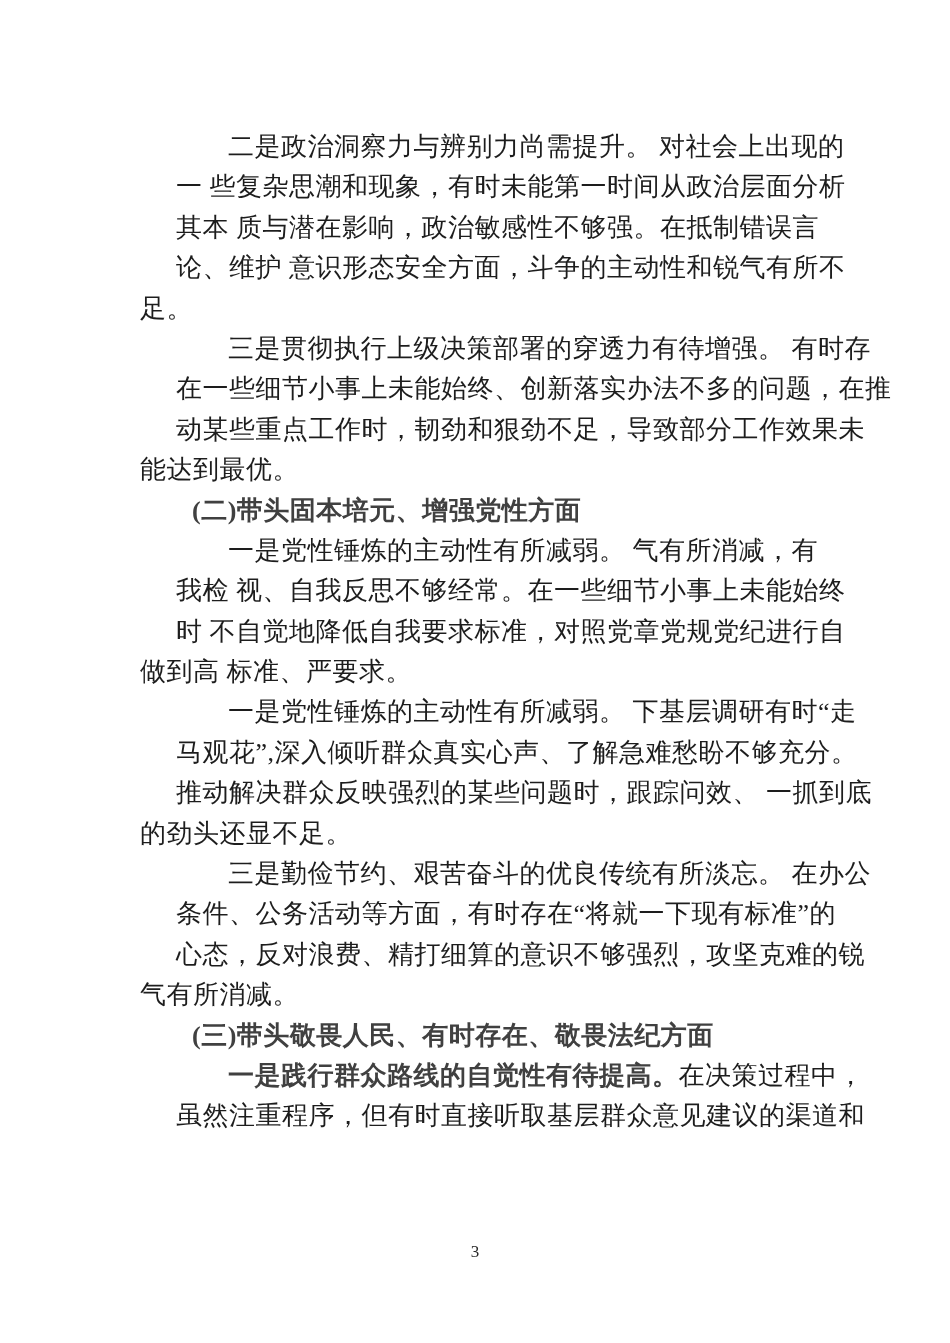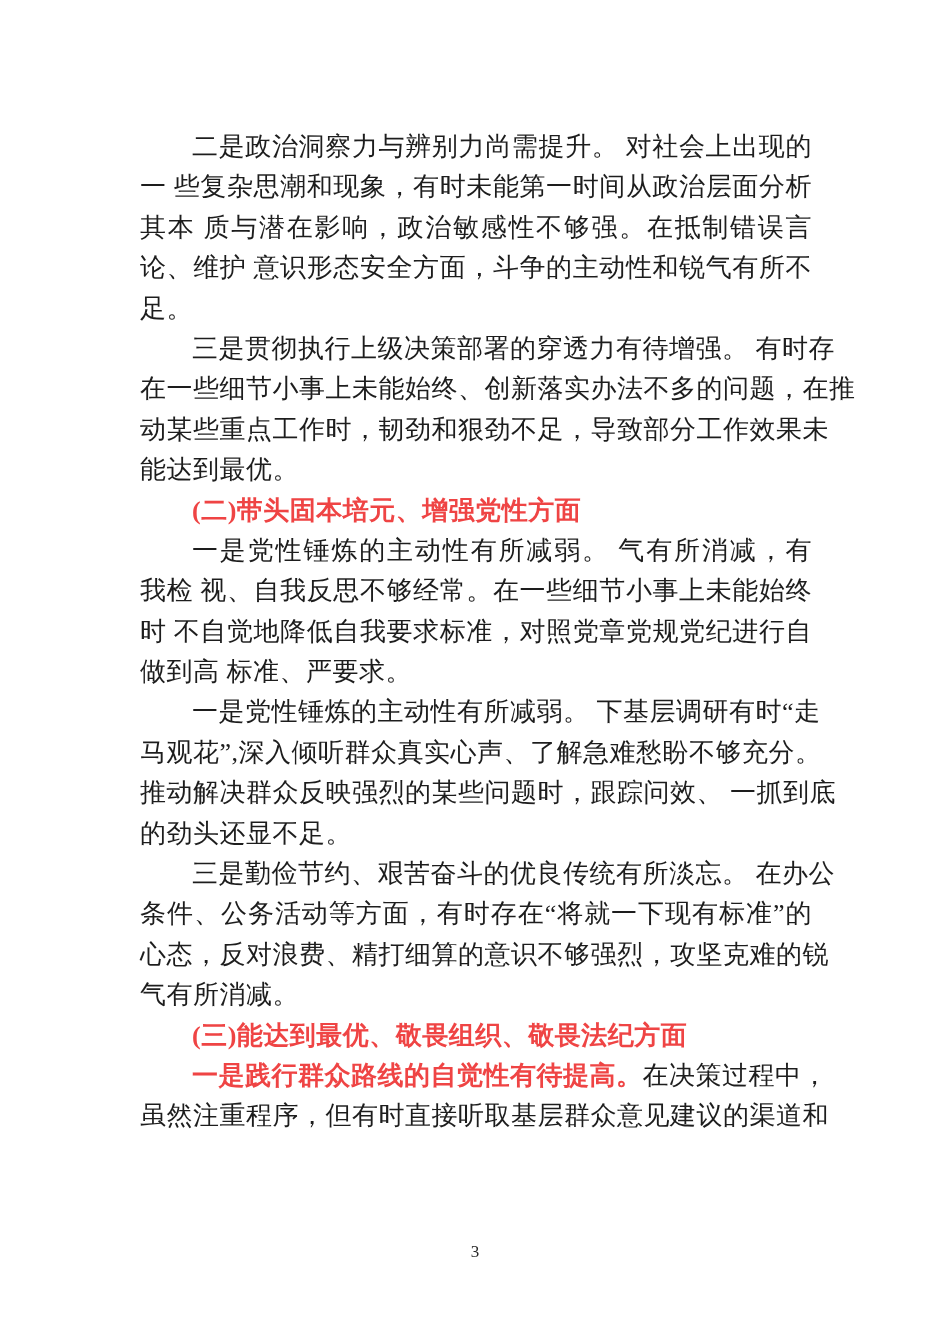--- a/index.html
+++ b/index.html
@@ -26,27 +26,28 @@
   }
   .line {
     height: 40.4px;
     line-height: 40.4px;
     white-space: nowrap;
     text-align: left;
   }
   .line.justify {
     text-align: justify;
     text-align-last: justify;
+    margin-left: 36px;
   }
   .line.indent {
     text-indent: 52px;
   }
   .bold {
     font-weight: 700;
-    color: #ef4444;
+    color: #404040;
   }
   .page-num {
     position: absolute;
     top: 1242px;
     left: 0;
     width: 100%;
     text-align: center;
     font-size: 17px;
     color: #2a2a2a;
     letter-spacing: 0;
@@ -72,18 +73,18 @@
       <div class="line justify">时 不自觉地降低自我要求标准，对照党章党规党纪进行自</div>
       <div class="line">做到高 标准、严要求。</div>
       <div class="line indent justify">一是党性锤炼的主动性有所减弱。 下基层调研有时“走</div>
       <div class="line justify">马观花”,深入倾听群众真实心声、了解急难愁盼不够充分。</div>
       <div class="line justify">推动解决群众反映强烈的某些问题时，跟踪问效、 一抓到底</div>
       <div class="line">的劲头还显不足。</div>
       <div class="line indent justify">三是勤俭节约、艰苦奋斗的优良传统有所淡忘。 在办公</div>
       <div class="line justify">条件、公务活动等方面，有时存在“将就一下现有标准”的</div>
       <div class="line justify">心态，反对浪费、精打细算的意识不够强烈，攻坚克难的锐</div>
       <div class="line">气有所消减。</div>
-      <div class="line indent bold">(三)能达到最优、敬畏组织、敬畏法纪方面</div>
+      <div class="line indent bold">(三)带头敬畏人民、有时存在、敬畏法纪方面</div>
       <div class="line indent justify"><span class="bold">一是践行群众路线的自觉性有待提高。</span><span>在决策过程中，</span></div>
       <div class="line justify">虽然注重程序，但有时直接听取基层群众意见建议的渠道和</div>
     </div>
   <div class="page-num">3</div>
 </div>
 
 </body></html>

